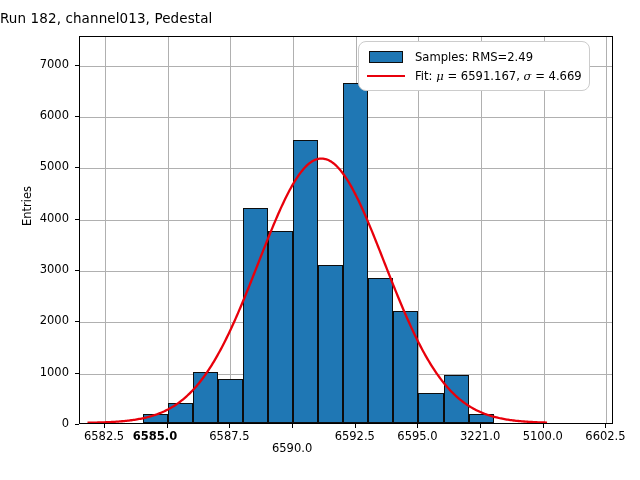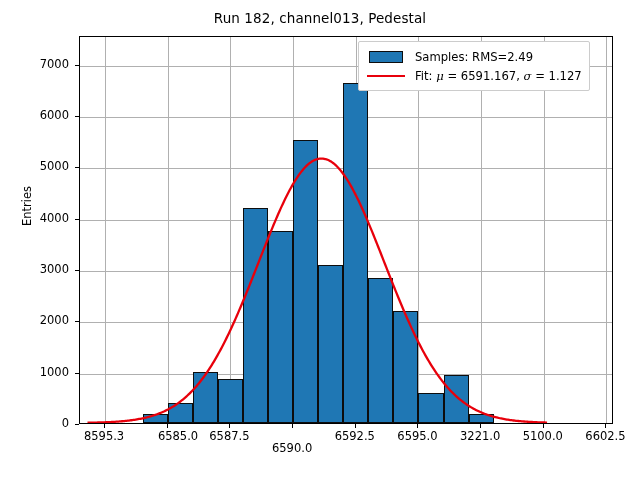--- a/index.html
+++ b/index.html
@@ -17,21 +17,20 @@
     position: relative;
     width: 640px;
     height: 480px;
     background: #ffffff;
   }
   #chart-title {
     position: absolute;
     left: 0;
     top: 10px;
     width: 640px;
-    text-align: center;
     font-size: 13.5px;
     color: #000000;
     letter-spacing: 0.1px;
   }
   
   #plot-area {
     position: absolute;
     left: 79px;
     top: 36px;
     width: 534px;
@@ -114,21 +113,21 @@
     transform: rotate(-90deg);
     transform-origin: center center;
   }
   
   #legend {
     position: absolute;
     left: 358px;
     top: 41px;
     background: #ffffff;
     border: 0.9px solid #cccccc;
-    border-radius: 2px;
+    border-radius: 8px;
     padding: 5px 7px 5px 7px;
     font-size: 11.6px;
     color: #000000;
     box-sizing: border-box;
   }
   .legend-row {
     display: flex;
     align-items: center;
     height: 19px;
   }
@@ -202,23 +201,23 @@
         <div class="bar" style="left: 363.52px; width: 25.07px; height: 47.73px; background: rgb(31, 119, 180); border-color: rgb(13, 13, 13);"></div>
         <div class="bar" style="left: 388.59px; width: 25.07px; height: 9.24px; background: rgb(31, 119, 180); border-color: rgb(13, 13, 13);"></div>
       </div>
     <svg id="curve-layer" viewBox="0 0 534 388" preserveAspectRatio="none">
       <path id="fit-path" fill="none" stroke="#e8000b" stroke-width="2.3" d="M7.52,387.73 L8.67,387.71 L9.83,387.69 L10.98,387.67 L12.13,387.65 L13.29,387.63 L14.44,387.60 L15.59,387.57 L16.75,387.55 L17.90,387.51 L19.05,387.48 L20.21,387.45 L21.36,387.41 L22.51,387.37 L23.67,387.33 L24.82,387.29 L25.97,387.24 L27.13,387.19 L28.28,387.14 L29.43,387.09 L30.59,387.03 L31.74,386.97 L32.89,386.90 L34.05,386.84 L35.20,386.76 L36.35,386.69 L37.51,386.61 L38.66,386.52 L39.81,386.43 L40.97,386.34 L42.12,386.24 L43.27,386.14 L44.42,386.03 L45.58,385.91 L46.73,385.79 L47.88,385.66 L49.04,385.53 L50.19,385.39 L51.34,385.24 L52.50,385.08 L53.65,384.92 L54.80,384.75 L55.96,384.57 L57.11,384.38 L58.26,384.18 L59.42,383.97 L60.57,383.75 L61.72,383.52 L62.88,383.28 L64.03,383.03 L65.18,382.77 L66.34,382.50 L67.49,382.21 L68.64,381.92 L69.80,381.60 L70.95,381.28 L72.10,380.94 L73.26,380.58 L74.41,380.21 L75.56,379.83 L76.72,379.43 L77.87,379.01 L79.02,378.57 L80.18,378.12 L81.33,377.65 L82.48,377.16 L83.63,376.65 L84.79,376.12 L85.94,375.56 L87.09,374.99 L88.25,374.40 L89.40,373.78 L90.55,373.14 L91.71,372.48 L92.86,371.79 L94.01,371.08 L95.17,370.34 L96.32,369.58 L97.47,368.79 L98.63,367.97 L99.78,367.13 L100.93,366.25 L102.09,365.35 L103.24,364.42 L104.39,363.46 L105.55,362.46 L106.70,361.44 L107.85,360.38 L109.01,359.29 L110.16,358.17 L111.31,357.02 L112.47,355.83 L113.62,354.60 L114.77,353.34 L115.93,352.05 L117.08,350.72 L118.23,349.35 L119.39,347.95 L120.54,346.51 L121.69,345.03 L122.85,343.51 L124.00,341.96 L125.15,340.37 L126.30,338.74 L127.46,337.07 L128.61,335.36 L129.76,333.61 L130.92,331.82 L132.07,330.00 L133.22,328.13 L134.38,326.22 L135.53,324.28 L136.68,322.29 L137.84,320.27 L138.99,318.20 L140.14,316.10 L141.30,313.96 L142.45,311.78 L143.60,309.56 L144.76,307.31 L145.91,305.02 L147.06,302.69 L148.22,300.32 L149.37,297.92 L150.52,295.49 L151.68,293.02 L152.83,290.51 L153.98,287.98 L155.14,285.41 L156.29,282.81 L157.44,280.18 L158.60,277.53 L159.75,274.84 L160.90,272.13 L162.06,269.39 L163.21,266.63 L164.36,263.85 L165.51,261.04 L166.67,258.21 L167.82,255.37 L168.97,252.51 L170.13,249.63 L171.28,246.74 L172.43,243.83 L173.59,240.92 L174.74,237.99 L175.89,235.06 L177.05,232.12 L178.20,229.18 L179.35,226.24 L180.51,223.30 L181.66,220.36 L182.81,217.42 L183.97,214.50 L185.12,211.58 L186.27,208.67 L187.43,205.77 L188.58,202.89 L189.73,200.02 L190.89,197.18 L192.04,194.35 L193.19,191.55 L194.35,188.78 L195.50,186.03 L196.65,183.31 L197.81,180.63 L198.96,177.98 L200.11,175.37 L201.27,172.79 L202.42,170.26 L203.57,167.77 L204.73,165.33 L205.88,162.94 L207.03,160.59 L208.18,158.30 L209.34,156.06 L210.49,153.88 L211.64,151.75 L212.80,149.69 L213.95,147.69 L215.10,145.75 L216.26,143.87 L217.41,142.07 L218.56,140.33 L219.72,138.67 L220.87,137.07 L222.02,135.55 L223.18,134.11 L224.33,132.74 L225.48,131.45 L226.64,130.24 L227.79,129.12 L228.94,128.07 L230.10,127.10 L231.25,126.22 L232.40,125.42 L233.56,124.71 L234.71,124.09 L235.86,123.55 L237.02,123.10 L238.17,122.73 L239.32,122.45 L240.48,122.27 L241.63,122.17 L242.78,122.15 L243.94,122.23 L245.09,122.40 L246.24,122.65 L247.39,122.99 L248.55,123.42 L249.70,123.94 L250.85,124.54 L252.01,125.23 L253.16,126.01 L254.31,126.86 L255.47,127.81 L256.62,128.83 L257.77,129.94 L258.93,131.13 L260.08,132.40 L261.23,133.75 L262.39,135.17 L263.54,136.67 L264.69,138.24 L265.85,139.89 L267.00,141.61 L268.15,143.40 L269.31,145.25 L270.46,147.17 L271.61,149.16 L272.77,151.21 L273.92,153.32 L275.07,155.48 L276.23,157.71 L277.38,159.99 L278.53,162.32 L279.69,164.70 L280.84,167.13 L281.99,169.61 L283.15,172.13 L284.30,174.69 L285.45,177.29 L286.61,179.93 L287.76,182.61 L288.91,185.32 L290.06,188.06 L291.22,190.82 L292.37,193.62 L293.52,196.44 L294.68,199.28 L295.83,202.14 L296.98,205.02 L298.14,207.91 L299.29,210.82 L300.44,213.73 L301.60,216.66 L302.75,219.59 L303.90,222.53 L305.06,225.47 L306.21,228.42 L307.36,231.36 L308.52,234.29 L309.67,237.23 L310.82,240.15 L311.98,243.07 L313.13,245.98 L314.28,248.88 L315.44,251.76 L316.59,254.62 L317.74,257.47 L318.90,260.30 L320.05,263.12 L321.20,265.91 L322.36,268.67 L323.51,271.42 L324.66,274.14 L325.82,276.83 L326.97,279.49 L328.12,282.13 L329.27,284.74 L330.43,287.31 L331.58,289.86 L332.73,292.37 L333.89,294.85 L335.04,297.29 L336.19,299.70 L337.35,302.08 L338.50,304.41 L339.65,306.72 L340.81,308.98 L341.96,311.21 L343.11,313.40 L344.27,315.55 L345.42,317.66 L346.57,319.73 L347.73,321.77 L348.88,323.76 L350.03,325.72 L351.19,327.64 L352.34,329.51 L353.49,331.35 L354.65,333.15 L355.80,334.91 L356.95,336.63 L358.11,338.31 L359.26,339.95 L360.41,341.55 L361.57,343.11 L362.72,344.64 L363.87,346.13 L365.03,347.58 L366.18,348.99 L367.33,350.37 L368.49,351.71 L369.64,353.01 L370.79,354.28 L371.94,355.51 L373.10,356.71 L374.25,357.87 L375.40,359.00 L376.56,360.10 L377.71,361.17 L378.86,362.20 L380.02,363.20 L381.17,364.17 L382.32,365.11 L383.48,366.02 L384.63,366.90 L385.78,367.75 L386.94,368.58 L388.09,369.37 L389.24,370.15 L390.40,370.89 L391.55,371.61 L392.70,372.30 L393.86,372.97 L395.01,373.62 L396.16,374.24 L397.32,374.84 L398.47,375.42 L399.62,375.97 L400.78,376.51 L401.93,377.02 L403.08,377.52 L404.24,378.00 L405.39,378.46 L406.54,378.90 L407.70,379.32 L408.85,379.72 L410.00,380.11 L411.15,380.49 L412.31,380.85 L413.46,381.19 L414.61,381.52 L415.77,381.84 L416.92,382.14 L418.07,382.43 L419.23,382.70 L420.38,382.97 L421.53,383.22 L422.69,383.46 L423.84,383.69 L424.99,383.91 L426.15,384.12 L427.30,384.32 L428.45,384.52 L429.61,384.70 L430.76,384.87 L431.91,385.04 L433.07,385.20 L434.22,385.35 L435.37,385.49 L436.53,385.63 L437.68,385.76 L438.83,385.88 L439.99,386.00 L441.14,386.11 L442.29,386.22 L443.45,386.32 L444.60,386.41 L445.75,386.50 L446.91,386.59 L448.06,386.67 L449.21,386.75 L450.37,386.82 L451.52,386.89 L452.67,386.95 L453.82,387.01 L454.98,387.07 L456.13,387.13 L457.28,387.18 L458.44,387.23 L459.59,387.28 L460.74,387.32 L461.90,387.36 L463.05,387.40 L464.20,387.44 L465.36,387.47 L466.51,387.51 L467.66,387.54 L468.82,387.57"></path>
     </svg>
   </div>
 
   <div id="ticks-layer">
       <div class="xtick" style="left: 104.07px;"></div>
-      <div class="xticklabel" style="left: 104.07px;">8595.3</div>
+      <div class="xticklabel" style="left: 104.07px;">6582.5</div>
       <div class="xtick" style="left: 166.75px;"></div>
-      <div class="xticklabel" style="left: 178px;">6585.0</div>
+      <div class="xticklabel" style="left: 155px; font-weight: bold;">6585.0</div>
       <div class="xtick" style="left: 229.42px;"></div>
       <div class="xticklabel" style="left: 229.42px;">6587.5</div>
       <div class="xtick" style="left: 292.1px;"></div>
       <div class="xticklabel" style="left: 292.1px; margin-top: 12px;">6590.0</div>
       <div class="xtick" style="left: 354.77px;"></div>
       <div class="xticklabel" style="left: 354.77px;">6592.5</div>
       <div class="xtick" style="left: 417.45px;"></div>
       <div class="xticklabel" style="left: 417.45px;">6595.0</div>
       <div class="xtick" style="left: 480.13px;"></div>
       <div class="xticklabel" style="left: 480.13px;">3221.0</div>
@@ -251,18 +250,18 @@
       <span class="legend-key">
           <span class="legend-patch" style="background: rgb(31, 119, 180); border-color: rgb(13, 13, 13);"></span>
         </span>
       <span class="legend-text">Samples: RMS=2.49</span>
     </div>
     <div class="legend-row">
       <span class="legend-key">
           <span class="legend-line" style="background: rgb(232, 0, 11);"></span>
         </span>
       <span class="legend-text">
-        <span>Fit: </span><span class="it">μ</span><span> = </span><span>6591.167</span><span>, </span><span class="it">σ</span><span> = </span><span>1.127</span>
+        <span>Fit: </span><span class="it">μ</span><span> = </span><span>6591.167</span><span>, </span><span class="it">σ</span><span> = </span><span>4.669</span>
       </span>
     </div>
   </div>
 
 </div>
 
 </body></html>

